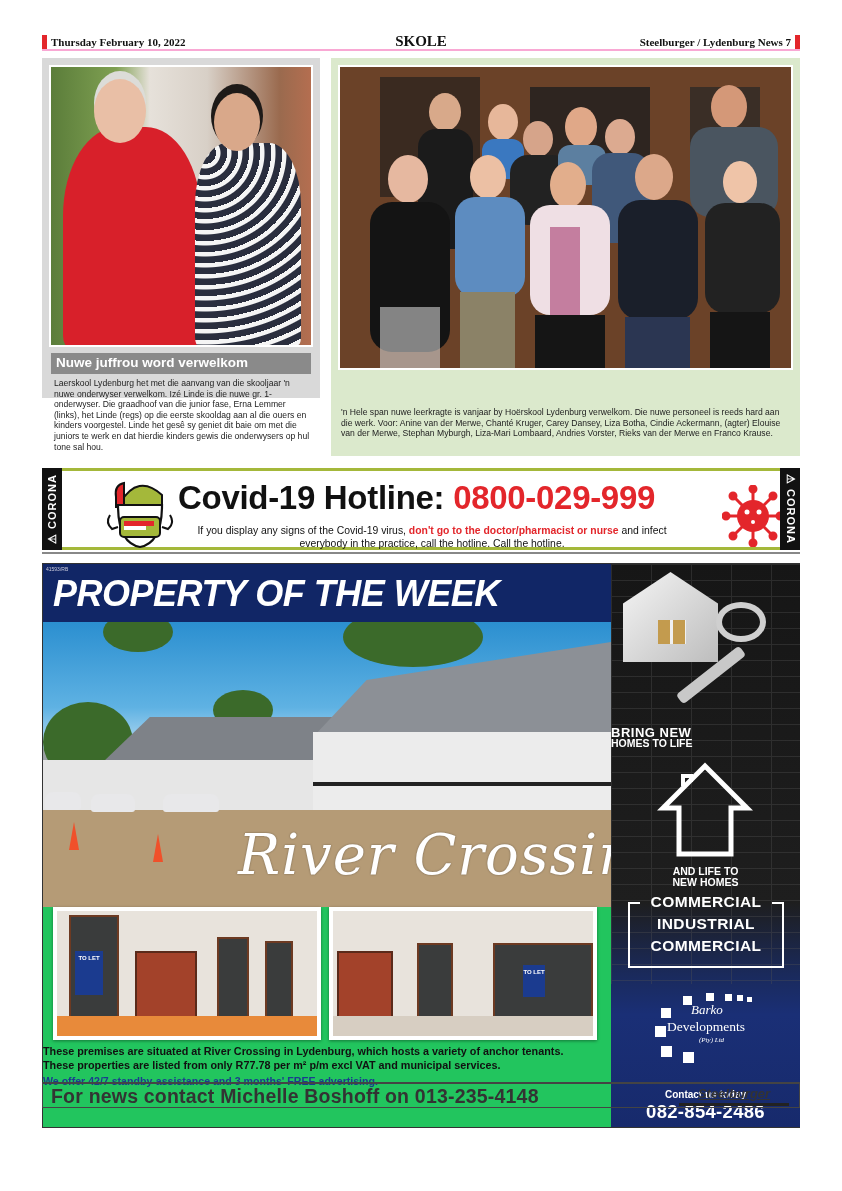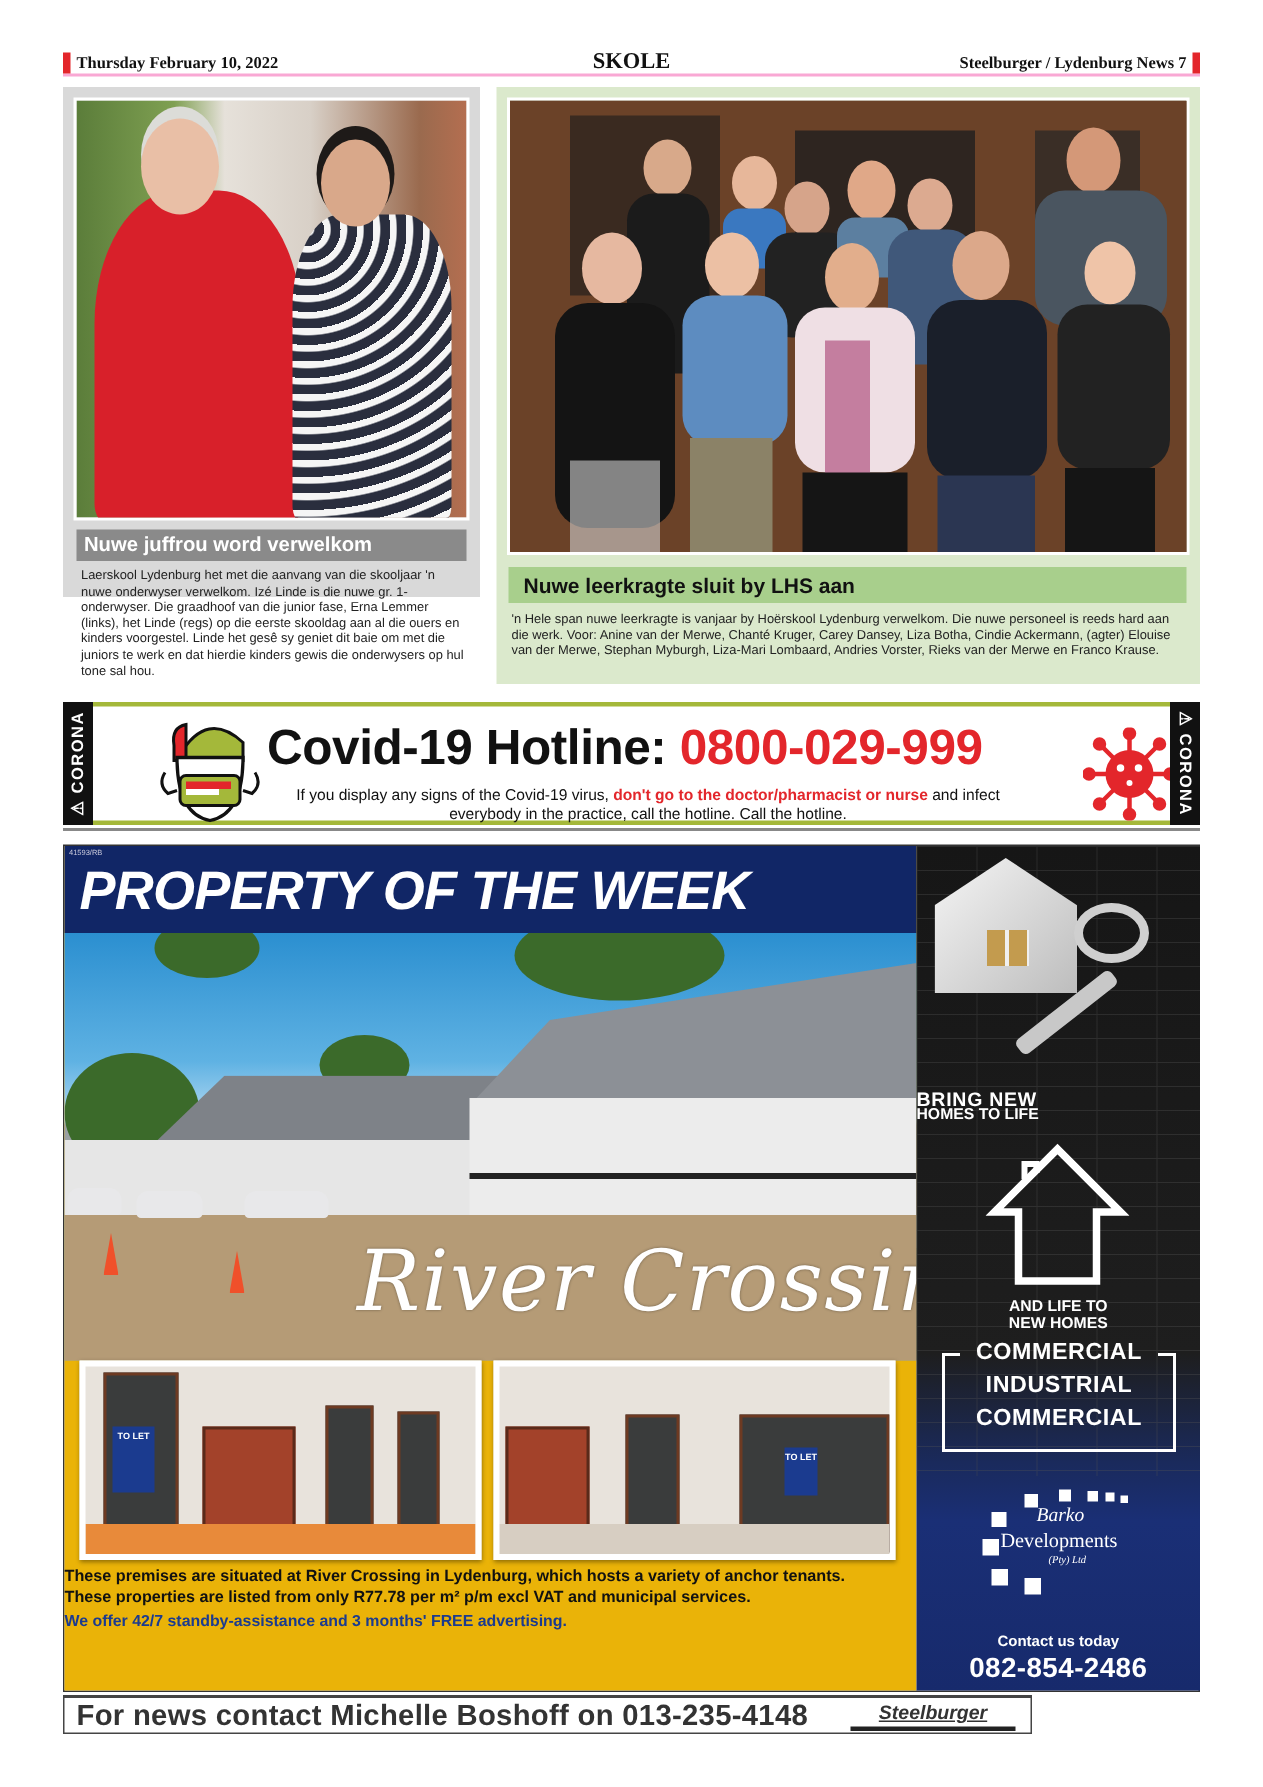--- a/index.html
+++ b/index.html
@@ -43,21 +43,21 @@
   .covid .face { position: absolute; left: 40px; top: 6px; width: 72px; height: 74px; }
   .covid .headline { position: absolute; left: 116px; top: 8px; font-size: 33px; font-weight: bold; color: #111; white-space: nowrap; letter-spacing: -0.3px; }
   .covid .headline .num { color: #e3262b; }
   .covid .sub { position: absolute; left: 120px; top: 53px; width: 500px; text-align: center; font-size: 10.4px; line-height: 13px; color: #111; }
   .covid .sub .red { color: #e3262b; font-weight: bold; }
   .covid .virus { position: absolute; left: 660px; top: 14px; width: 62px; height: 62px; }
 
   
   .ad { position: absolute; left: 42px; top: 563px; width: 758px; height: 565px; border: 1px solid #333; }
   .ad .code { position: absolute; left: 3px; top: 2px; font-size: 5px; color: #ccd; }
-  .ad .main { position: absolute; left: 0; top: 0; width: 568px; height: 563px; background: #eab308; }
+  .ad .main { position: absolute; left: 0; top: 0; width: 568px; height: 563px; background: #22c55e; }
   .ad .title-bar { position: absolute; left: 0; top: 0; width: 568px; height: 58px; background: #112666; }
   .ad .title-bar h1 { position: absolute; left: 10px; top: 9px; font-size: 36px; font-style: italic; font-weight: 900; color: #fff; letter-spacing: -0.5px; white-space: nowrap; }
   .ad .scene { position: absolute; left: 0; top: 58px; width: 568px; height: 285px; overflow: hidden;
      background: linear-gradient(180deg, #2b8fd0 0%, #5fb2e3 30%, #a9d4ef 42%, #a9d4ef 44%, #9aa0a3 45%); }
   .scene .roof1 { position: absolute; left: 60px; top: 95px; width: 260px; height: 45px; background: #7e8288; clip-path: polygon(18% 0, 100% 0, 100% 100%, 0 100%); }
   .scene .roof2 { position: absolute; left: 270px; top: 20px; width: 298px; height: 95px; background: #8c9096; clip-path: polygon(18% 40%, 100% 0, 100% 100%, 0 100%); }
   .scene .bld1 { position: absolute; left: 0; top: 138px; width: 280px; height: 50px; background: #e6e6e6; }
   .scene .bld2 { position: absolute; left: 270px; top: 110px; width: 298px; height: 100px; background: #ececec; }
   .scene .balc { position: absolute; left: 270px; top: 160px; width: 298px; height: 4px; background: #222; }
   .scene .tree { position: absolute; background: #3b6a2a; border-radius: 50%; }
@@ -95,21 +95,21 @@
   .side .sectors:after { content: ""; position: absolute; right: -2px; top: 0; width: 12px; height: 2px; background: #fff; }
   .side .logo { position: absolute; left: 40px; top: 422px; width: 120px; height: 90px; }
   .side .logo .sq { position: absolute; background: #fff; }
   .side .logo .n1 { position: absolute; left: 40px; top: 16px; font-family: "Liberation Serif", serif; font-style: italic; font-size: 13px; color: #fff; }
   .side .logo .n2 { position: absolute; left: 16px; top: 33px; font-family: "Liberation Serif", serif; font-size: 13.5px; color: #fff; white-space: nowrap; }
   .side .logo .n3 { position: absolute; left: 48px; top: 50px; font-family: "Liberation Serif", serif; font-style: italic; font-size: 7px; color: #fff; }
   .side .contact { position: absolute; left: 0; width: 189px; top: 525px; text-align: center; color: #fff; font-weight: bold; font-size: 10px; }
   .side .phone { position: absolute; left: 0; width: 189px; top: 537px; text-align: center; color: #fff; font-weight: 900; font-size: 18.5px; letter-spacing: .3px; }
 
   
-  .footer { position: absolute; left: 42px; top: 1130px; width: 646px; height: 26px; border: 1px solid #444; border-top: 2px solid #444; }
+  .footer { position: absolute; left: 42px; top: 1082px; width: 758px; height: 26px; border: 1px solid #444; border-top: 2px solid #444; }
   .footer .text { position: absolute; left: 8px; top: 1px; font-size: 19.5px; font-weight: bold; color: #333; white-space: nowrap; letter-spacing: .2px; }
   .footer .brand { position: absolute; right: 10px; top: 2px; width: 110px; height: 20px; }
   .footer .brand .name { font-size: 13px; font-weight: 900; font-style: italic; color: #333; text-decoration: underline; display: block; text-align: center; }
   .footer .brand .bar { position: absolute; left: 0; bottom: 0; width: 110px; height: 3px; background: #222; }
 </style>
 </head>
 <body>
 
 <div class="pg-header">
   <div class="mark-l"></div>
@@ -166,21 +166,20 @@
           <rect x="195" y="248" width="70" height="57" fill="#151515"></rect>
         <ellipse cx="314" cy="110" rx="19" ry="23" fill="#dca88a"></ellipse>
           <rect x="278" y="133" width="80" height="120" rx="22" fill="#1a1f2a"></rect>
         <rect x="285" y="250" width="65" height="55" fill="#2b3652"></rect>
         <ellipse cx="400" cy="115" rx="17" ry="21" fill="#efc4a8"></ellipse>
           <rect x="365" y="136" width="75" height="110" rx="20" fill="#222"></rect>
         <rect x="370" y="245" width="60" height="60" fill="#151515"></rect>
       </g>
     </svg>
   </div>
-  <div class="caption-title">Nuwe leerkragte sluit by LHS aan</div>
   <div class="caption-text">'n Hele span nuwe leerkragte is vanjaar by Hoërskool Lydenburg verwelkom. Die nuwe personeel is reeds hard aan die werk. Voor: Anine van der Merwe, Chanté Kruger, Carey Dansey, Liza Botha, Cindie Ackermann, (agter) Elouise van der Merwe, Stephan Myburgh, Liza-Mari Lombaard, Andries Vorster, Rieks van der Merwe en Franco Krause.</div>
 </div>
 
 <div class="covid">
   <div class="tab l">
       <span>⚠ <span style="position:static;transform:none">CORONA</span></span>
     </div>
   <div class="inner">
     <svg class="face" viewBox="0 0 72 74">
       <path d="M18 26 Q36 -4 60 18 L60 30 L18 30 Z" fill="#a4b83a" stroke="#111" stroke-width="2"></path>

